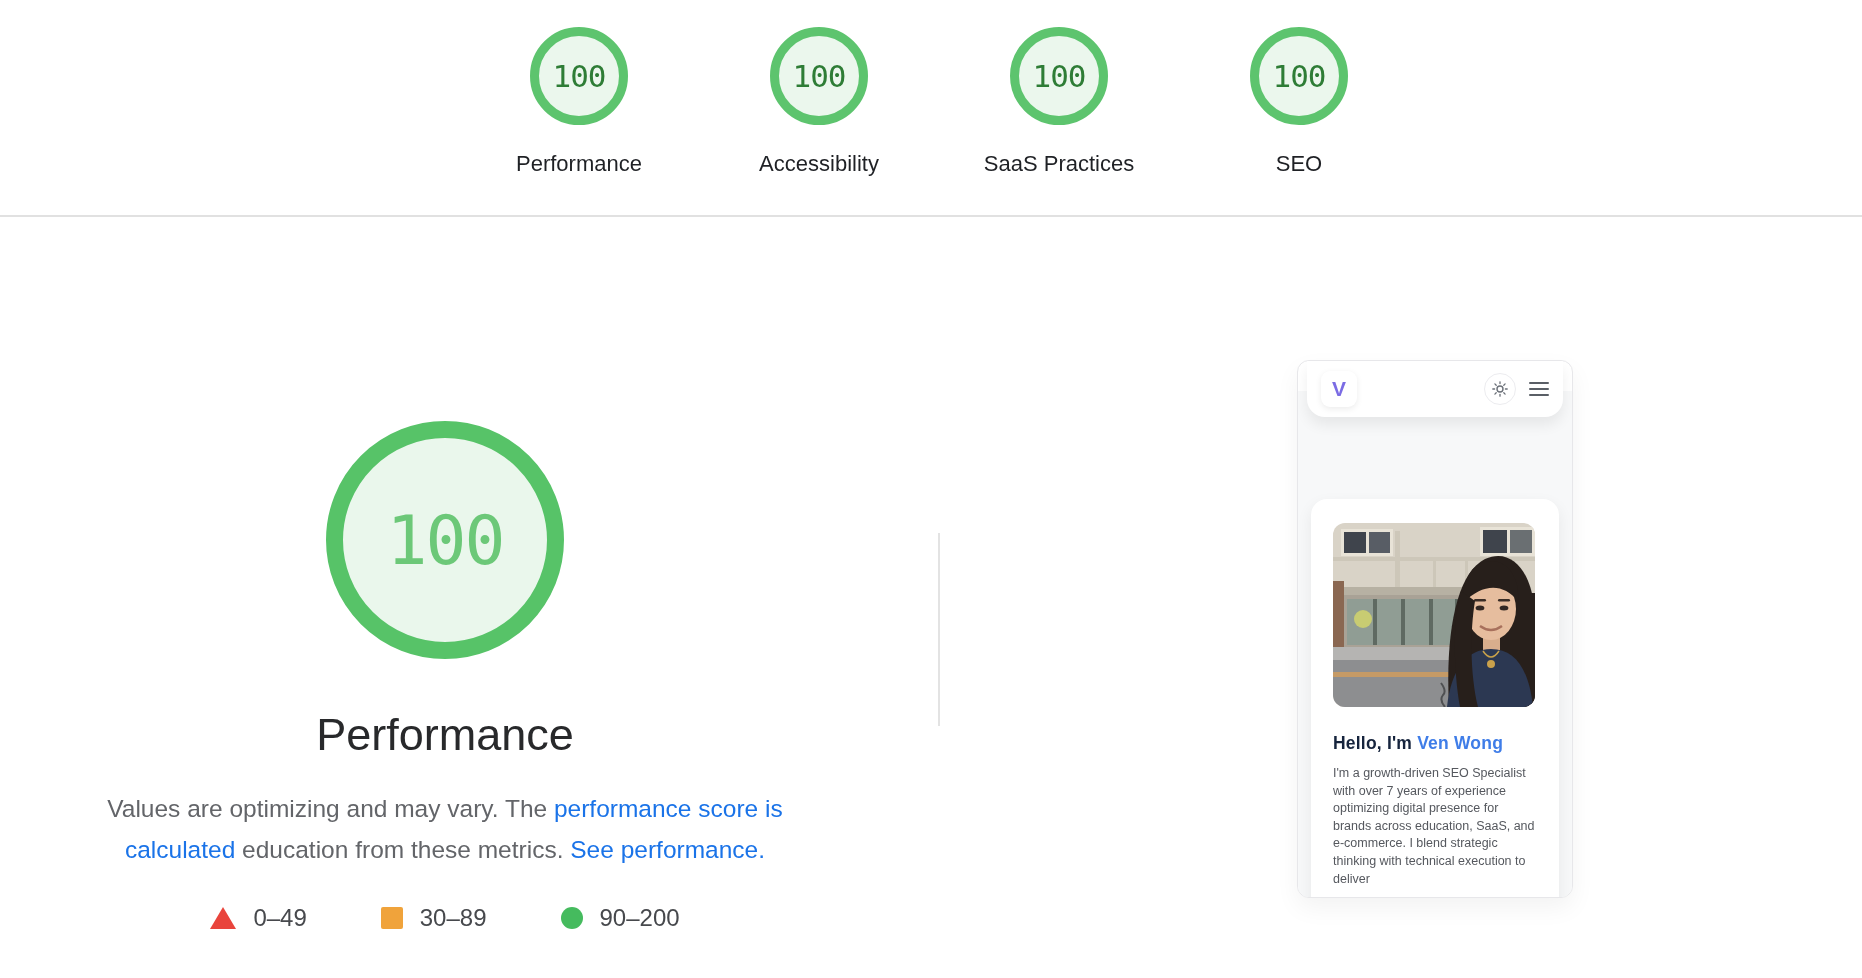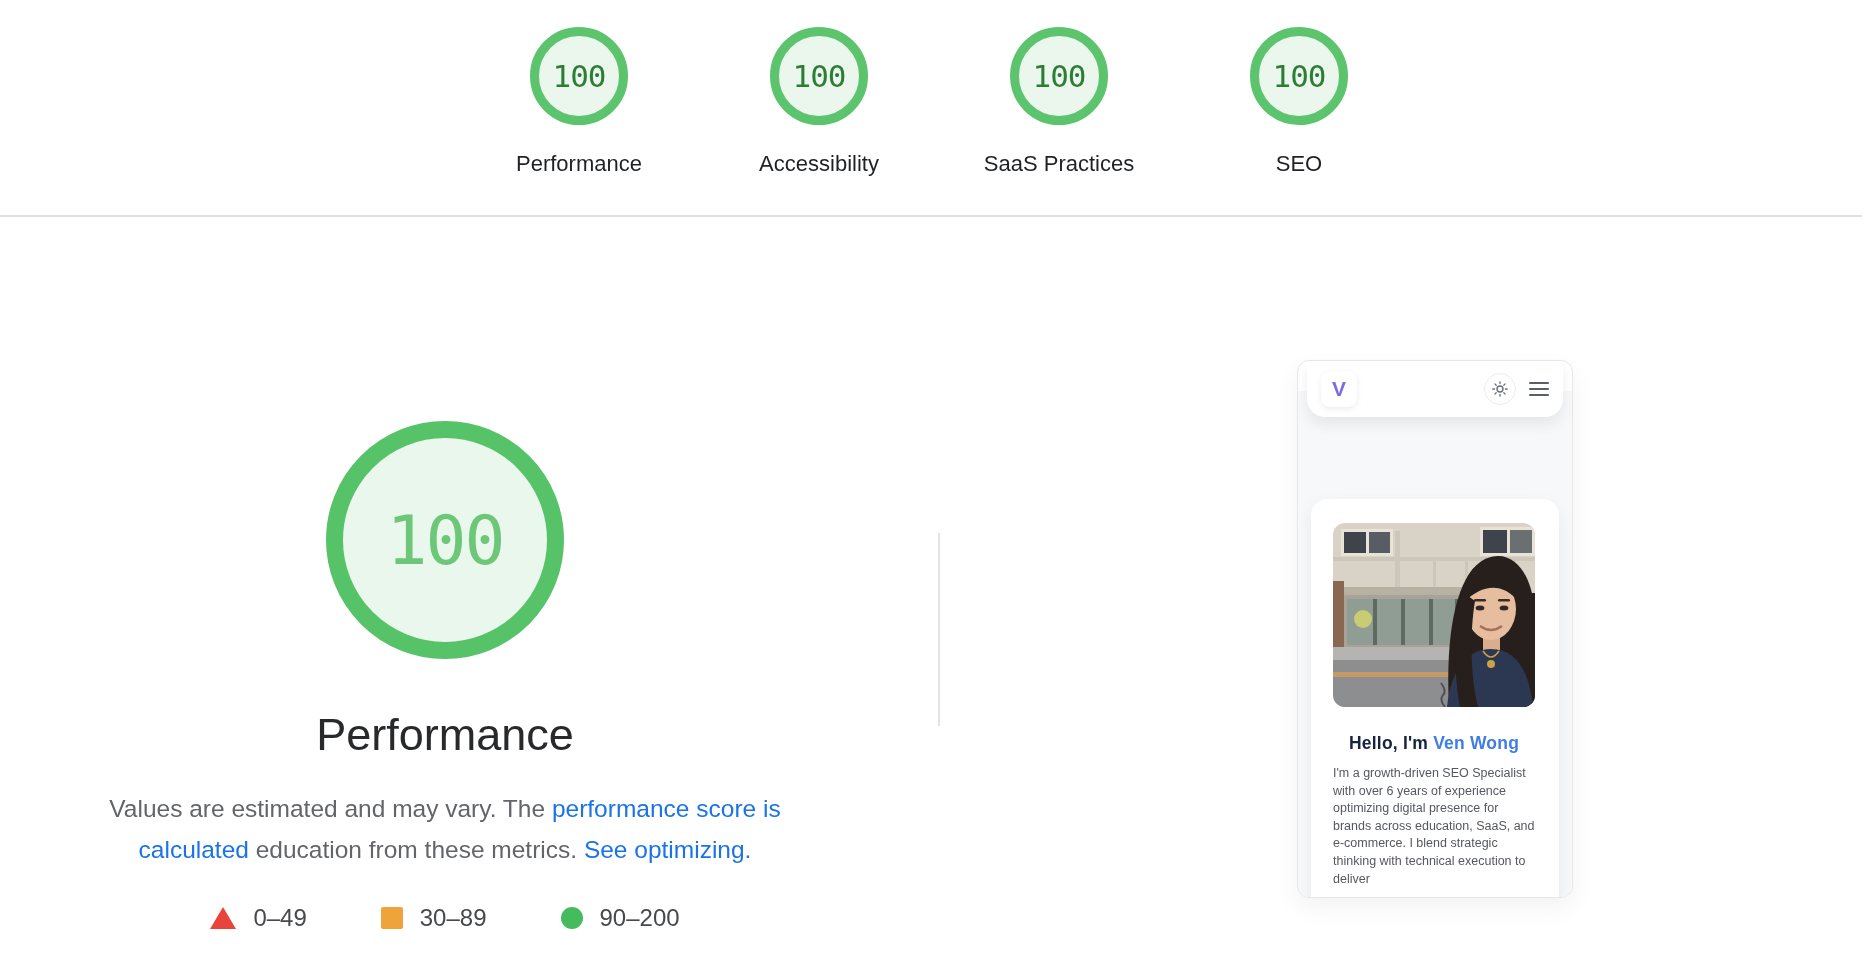--- a/index.html
+++ b/index.html
@@ -128,21 +128,20 @@
     box-shadow: 0 6px 16px rgba(0,0,0,0.07);
     padding: 24px 22px 0 22px;
   }
   .profile-photo {
     width: 202px; height: 184px; border-radius: 12px; overflow: hidden;
   }
   .profile-photo svg { display: block; width: 100%; height: 100%; }
   .hero-heading {
     margin-top: 26px; font-size: 17.5px; font-weight: 700; color: #16243d;
     letter-spacing: 0.2px;
-    margin-left: 16px;
   }
   .hero-heading .name { color: #3f7de8; }
   .hero-bio {
     margin-top: 11px; font-size: 12.5px; line-height: 17.6px; color: #55585e;
   }
 </style>
 </head>
 <body>
 
 <div class="summary-row">
@@ -179,21 +178,21 @@
 
 <div class="top-divider"></div>
 
 <div class="gauge-large">
   <span class="score">100</span>
 </div>
 
 <h1 class="detail-title" style="margin:0;">Performance</h1>
 
 <p class="detail-desc" style="margin:0;">
-  <span>Values are estimated and may vary. The </span><a href="#">performance score is calculated</a><span> education from these metrics. </span><a href="#">See optimizing.</a>
+  <span>Values are optimizing and may vary. The </span><a href="#">performance score is calculated</a><span> education from these metrics. </span><a href="#">See performance.</a>
 </p>
 
 <div class="legend-row">
   <div class="legend-item">
     <div class="marker-triangle"></div>
     <span class="legend-label">0–49</span>
   </div>
   <div class="legend-item">
     <div class="marker-square"></div>
     <span class="legend-label">30–89</span>
@@ -277,15 +276,15 @@
         <ellipse cx="171" cy="85" rx="4.4" ry="2.5" fill="#322723"></ellipse>
         <path d="M147,103 Q158,111 169,103" stroke="#a8705c" stroke-width="2.4" fill="none"></path>
         <path d="M128,68 C119,100 121,150 127,184 L145,184 C137,150 137,108 142,78 Z" fill="#271f1b"></path>
         <path d="M150,128 Q158,140 166,128" stroke="#c9a24a" stroke-width="1.5" fill="none"></path>
         <circle cx="158" cy="141" r="4" fill="#caa14b"></circle>
       </svg>
     </div>
     <div class="hero-heading">
       <span>Hello, I'm </span><span class="name">Ven Wong</span>
     </div>
-    <div class="hero-bio">I'm a growth-driven SEO Specialist with over 6 years of experience optimizing digital presence for brands across education, SaaS, and e-commerce. I blend strategic thinking with technical execution to deliver</div>
+    <div class="hero-bio">I'm a growth-driven SEO Specialist with over 7 years of experience optimizing digital presence for brands across education, SaaS, and e-commerce. I blend strategic thinking with technical execution to deliver</div>
   </div>
 </div>
 
 </body></html>

